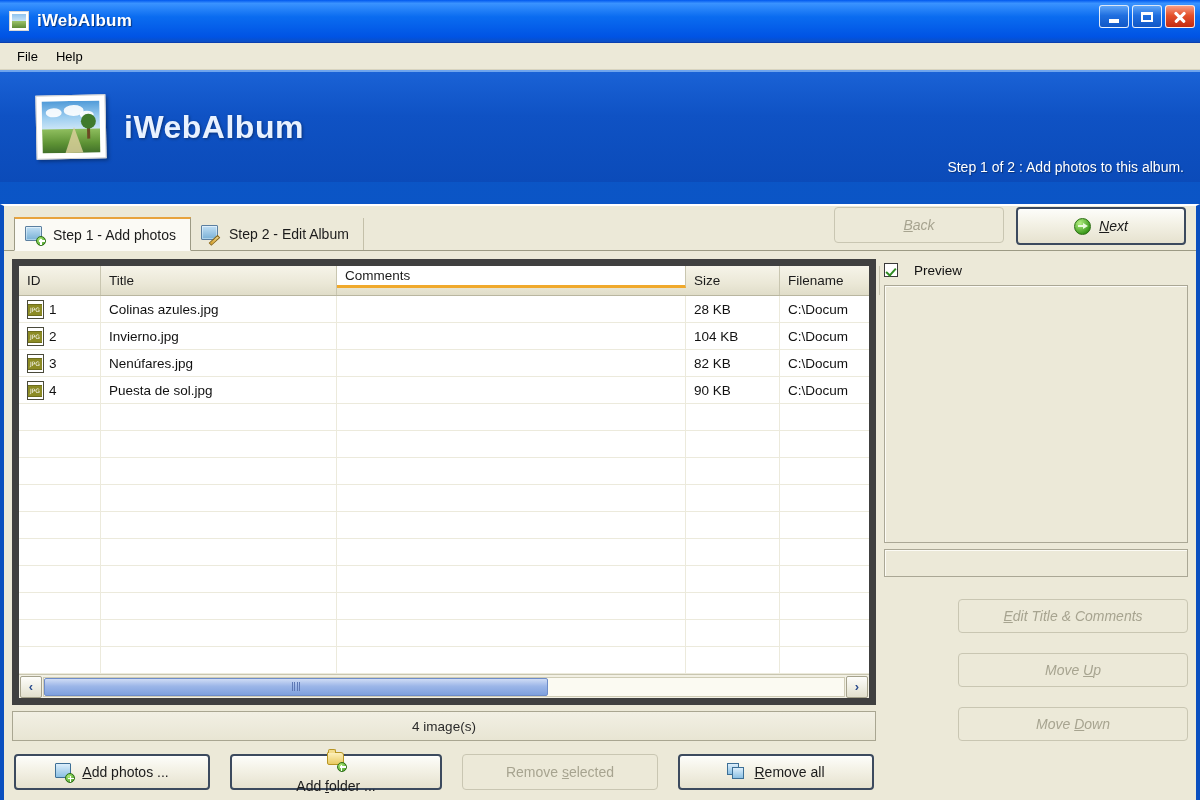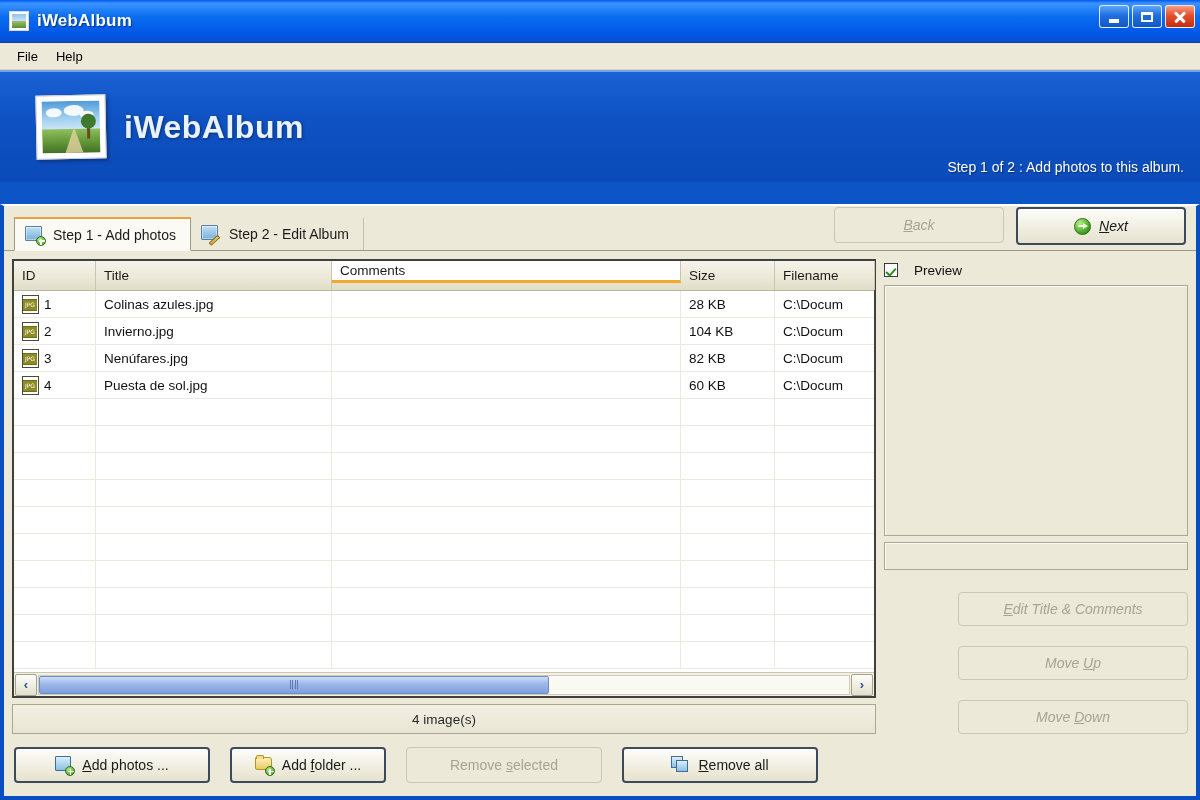--- a/index.html
+++ b/index.html
@@ -201,21 +201,21 @@
   }
   .left{
     flex:1 1 auto;display:flex;flex-direction:column;min-width:0;
   }
   .right{
     flex:0 0 304px;display:flex;flex-direction:column;
   }
 
   
   .grid-wrap{
-    flex:1 1 auto;background:#fff;border:2px solid #404040;
+    flex:1 1 auto;background:#fff;border:7px solid #404040;
     display:flex;flex-direction:column;min-height:0;box-sizing:border-box;
   }
   .grid-head{
     display:flex;height:30px;flex:0 0 30px;
     background:linear-gradient(180deg,#f6f4e9 0%,#ebe8d7 60%,#e0ddc9 100%);
     border-bottom:1px solid #b9b6a0;
     box-sizing:border-box;
   }
   .gh{
     display:flex;align-items:center;padding:0 8px;
@@ -311,21 +311,21 @@
   .rbtns{display:flex;flex-direction:column;gap:20px;margin-top:22px;align-items:flex-end;font-style:italic;}
   .btn-r{width:230px;height:34px;}
 
   
   .bottombar{
     flex:0 0 62px;display:flex;align-items:center;gap:20px;
     padding:0 10px;box-sizing:border-box;
   }
   .btn-b{height:36px;}
   .btn-addphotos{width:196px;}
-  .btn-addfolder{width:156px;}
+  .btn-addfolder{width:212px;flex-direction:column;}
   .btn-remsel{width:196px;}
   .btn-remall{width:196px;}
   .mini-ico{width:19px;height:18px;position:relative;flex:0 0 19px;}
   .mi-pic{
     position:absolute;left:0;top:0;width:16px;height:15px;
     border:1.5px solid #3d6f96;box-sizing:border-box;border-radius:1px;
     background:linear-gradient(180deg,#dceefb,#8bc0e3);
   }
   .mi-folder{
     position:absolute;left:0;top:1px;width:17px;height:13px;
@@ -481,21 +481,21 @@
               <div class="grow">
                 <div class="gc col-id">
                   <span class="jpg-ico">
                     <span class="film"></span>
                     <span class="band"></span>
                   </span>
                   <span>4</span>
                 </div>
                 <div class="gc col-title">Puesta de sol.jpg</div>
                 <div class="gc col-comments"></div>
-                <div class="gc col-size">60 KB</div>
+                <div class="gc col-size">90 KB</div>
                 <div class="gc col-file">C:\Docum</div>
               </div>
               <div class="grow">
                 <div class="gc col-id"></div>
                 <div class="gc col-title"></div>
                 <div class="gc col-comments"></div>
                 <div class="gc col-size"></div>
                 <div class="gc col-file"></div>
               </div>
               <div class="grow">

